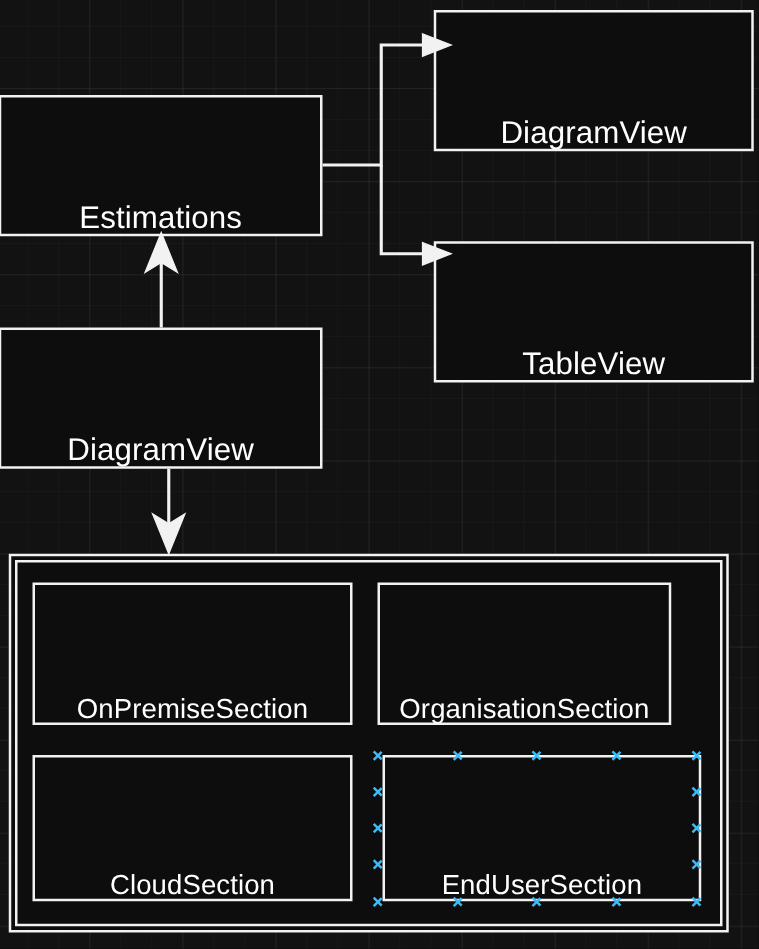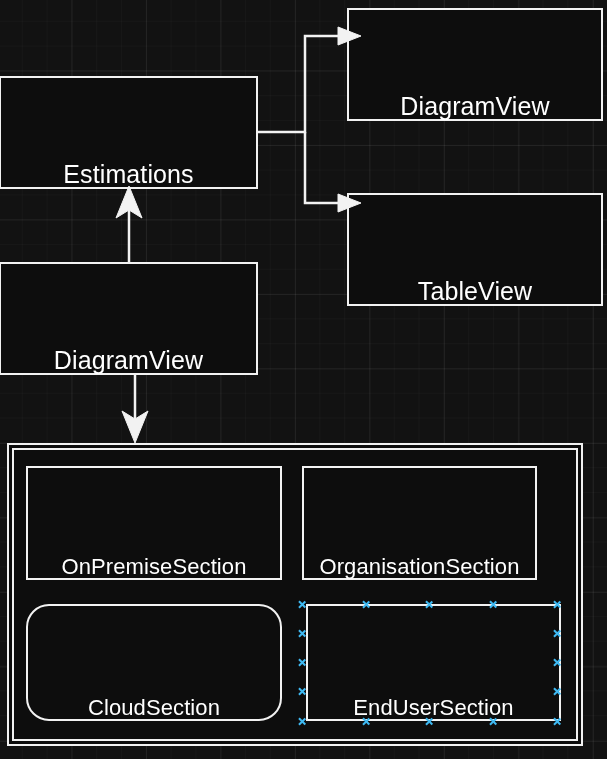--- a/index.html
+++ b/index.html
@@ -146,21 +146,21 @@
   </div>
 
   <div class="node" style="left:26px; top:466px; width:256px; height:114px;">
     <span class="node-label small">OnPremiseSection</span>
   </div>
 
   <div class="node" style="left:302px; top:466px; width:235px; height:114px;">
     <span class="node-label small">OrganisationSection</span>
   </div>
 
-  <div class="node" style="left:26px; top:604px; width:256px; height:117px;border-radius:23px;">
+  <div class="node" style="left:26px; top:604px; width:256px; height:117px;">
     <span class="node-label small">CloudSection</span>
   </div>
 
   <div class="node" style="left:306px; top:604px; width:255px; height:117px;">
     <span class="node-label small">EndUserSection</span>
   </div>
 
   <div id="selection-layer">
       <div class="handle" style="left: 302px; top: 604px;"></div>
       <div class="handle" style="left: 366px; top: 604px;"></div>

